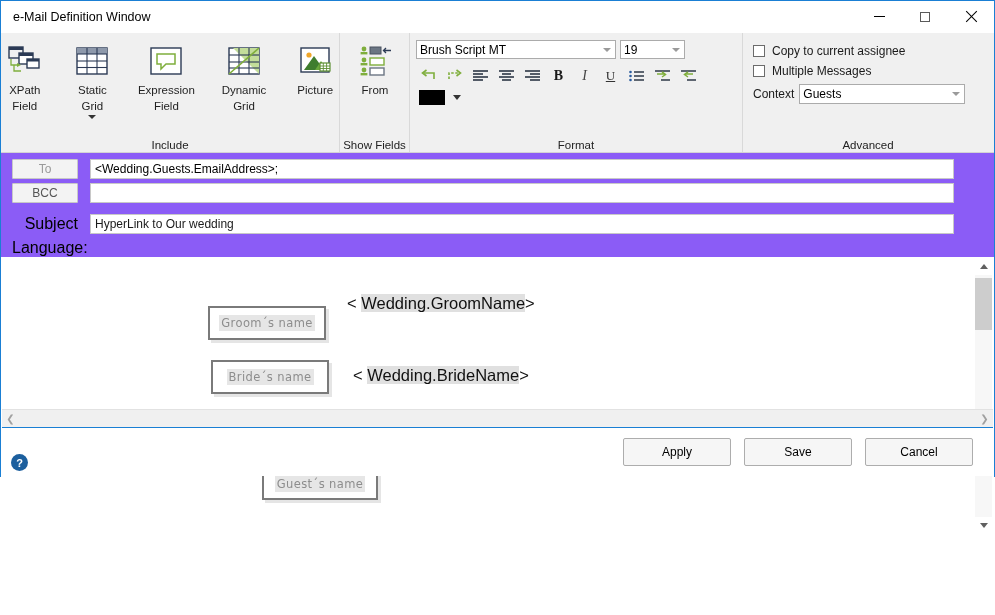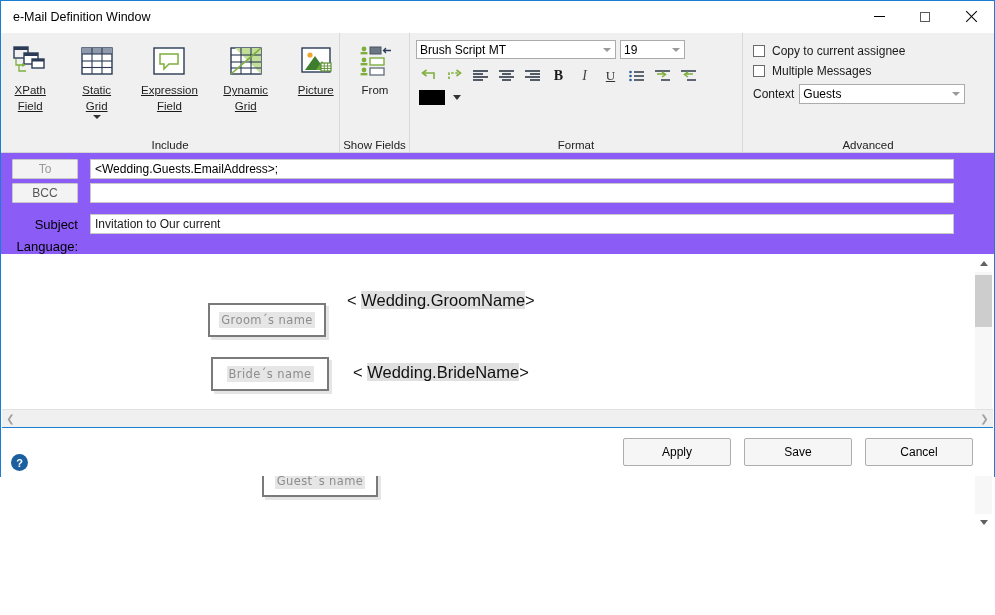--- a/index.html
+++ b/index.html
@@ -87,21 +87,21 @@
     width:66px;height:20px;border:1px solid #c8c8c8;background:#f3f3f3;
     display:flex;align-items:center;justify-content:center;font-size:12px;color:#555;
     box-sizing:border-box;border-radius:1px;cursor:default;
   }
   .hbtn.dim{color:#9a9a9a;}
   .hinput{
     flex:1;height:20px;border:1px solid #c8c8c8;background:#fff;margin-left:12px;margin-right:22px;
     box-sizing:border-box;font-size:12px;padding:0 4px;display:flex;align-items:center;color:#000;
   }
   .srow{display:flex;align-items:center;padding-left:11px;margin-top:11px;}
-  .slbl{width:66px;text-align:right;font-size:13px;color:#000;}
+  .slbl{width:66px;text-align:right;font-size:16px;color:#000;}
   .sinput{
     flex:1;height:20px;border:1px solid #c8c8c8;background:#fff;margin-left:12px;margin-right:22px;
     box-sizing:border-box;font-size:12px;padding:0 4px;display:flex;align-items:center;
   }
   .lrow{display:flex;align-items:center;padding-left:11px;margin-top:5px;}
   .lcombo{
     width:222px;height:20px;border:1px solid #9a9a9a;background:#fff;margin-left:12px;
     box-sizing:border-box;display:flex;align-items:center;font-size:12px;padding-left:4px;
   }
   .lcombo .cv{flex:1;}
@@ -180,21 +180,21 @@
       <div class="winbtn close">
           <i class="glyph-close"></i>
         </div>
     </div>
   </div>
 
   <div class="ribbon">
     <div class="ribbon-groups">
 
       <div class="rgroup sep" style="width:339px">
-        <div class="rgroup-items" style="padding-left:6px;gap:20px;text-decoration:underline;">
+        <div class="rgroup-items" style="gap:20px;">
 
           <div class="bigbtn">
             <div class="ico">
               <svg width="40" height="36" viewBox="0 0 40 36">
                 <rect x="4" y="4" width="14" height="11" fill="none" stroke="#2b3a55" stroke-width="1.4"></rect>
                 <rect x="4" y="4" width="14" height="3" fill="#2b3a55"></rect>
                 <rect x="14" y="10" width="14" height="11" fill="#fff" stroke="#2b3a55" stroke-width="1.4"></rect>
                 <rect x="14" y="10" width="14" height="3" fill="#2b3a55"></rect>
                 <rect x="22" y="16" width="12" height="9" fill="#fff" stroke="#2b3a55" stroke-width="1.4"></rect>
                 <rect x="22" y="16" width="12" height="2.5" fill="#2b3a55"></rect>
@@ -445,21 +445,21 @@
     <div class="hrow">
       <div class="hbtn dim">To</div>
       <div class="hinput">&lt;Wedding.Guests.EmailAddress&gt;;</div>
     </div>
     <div class="hrow">
       <div class="hbtn">BCC</div>
       <div class="hinput"></div>
     </div>
     <div class="srow">
       <div class="slbl">Subject</div>
-      <div class="sinput">Invitation to Our current</div>
+      <div class="sinput">HyperLink to Our wedding</div>
     </div>
     <div class="lrow">
       <div class="slbl">Language:</div>
     </div>
   </div>
 
   <div class="editor-wrap">
     <div class="editor">
 
       <div class="fieldbox" style="left:205px;top:28px;">

